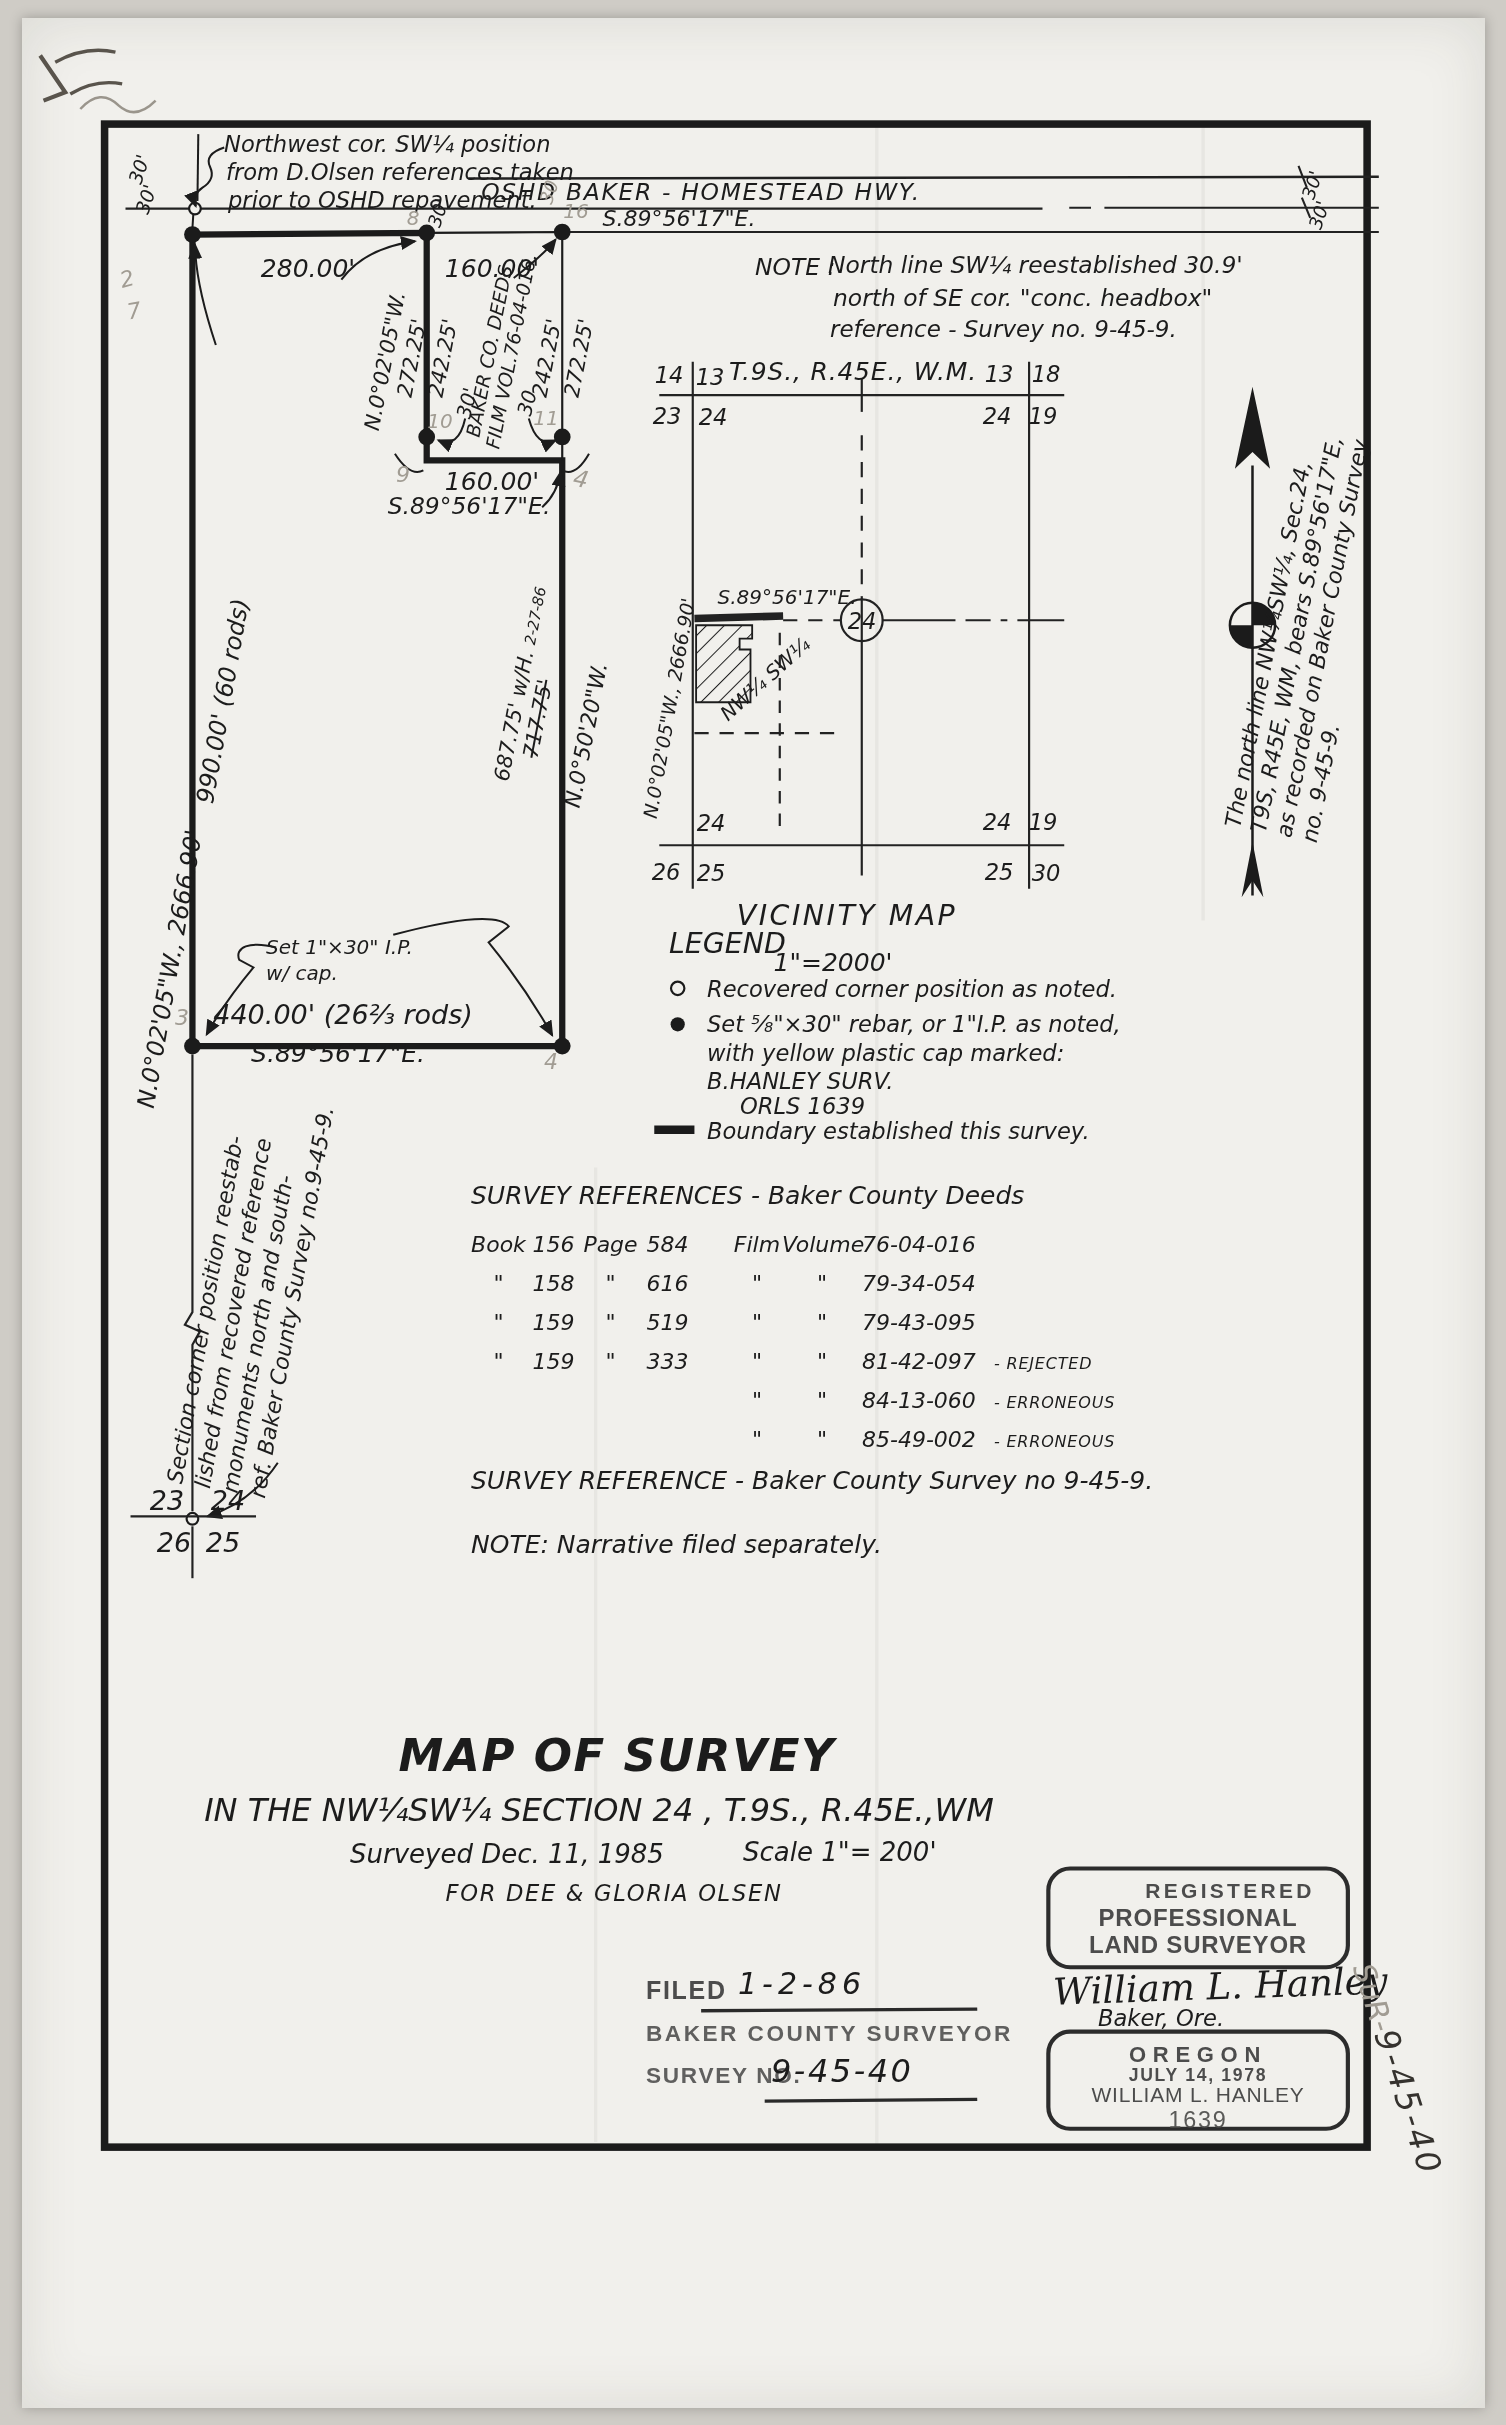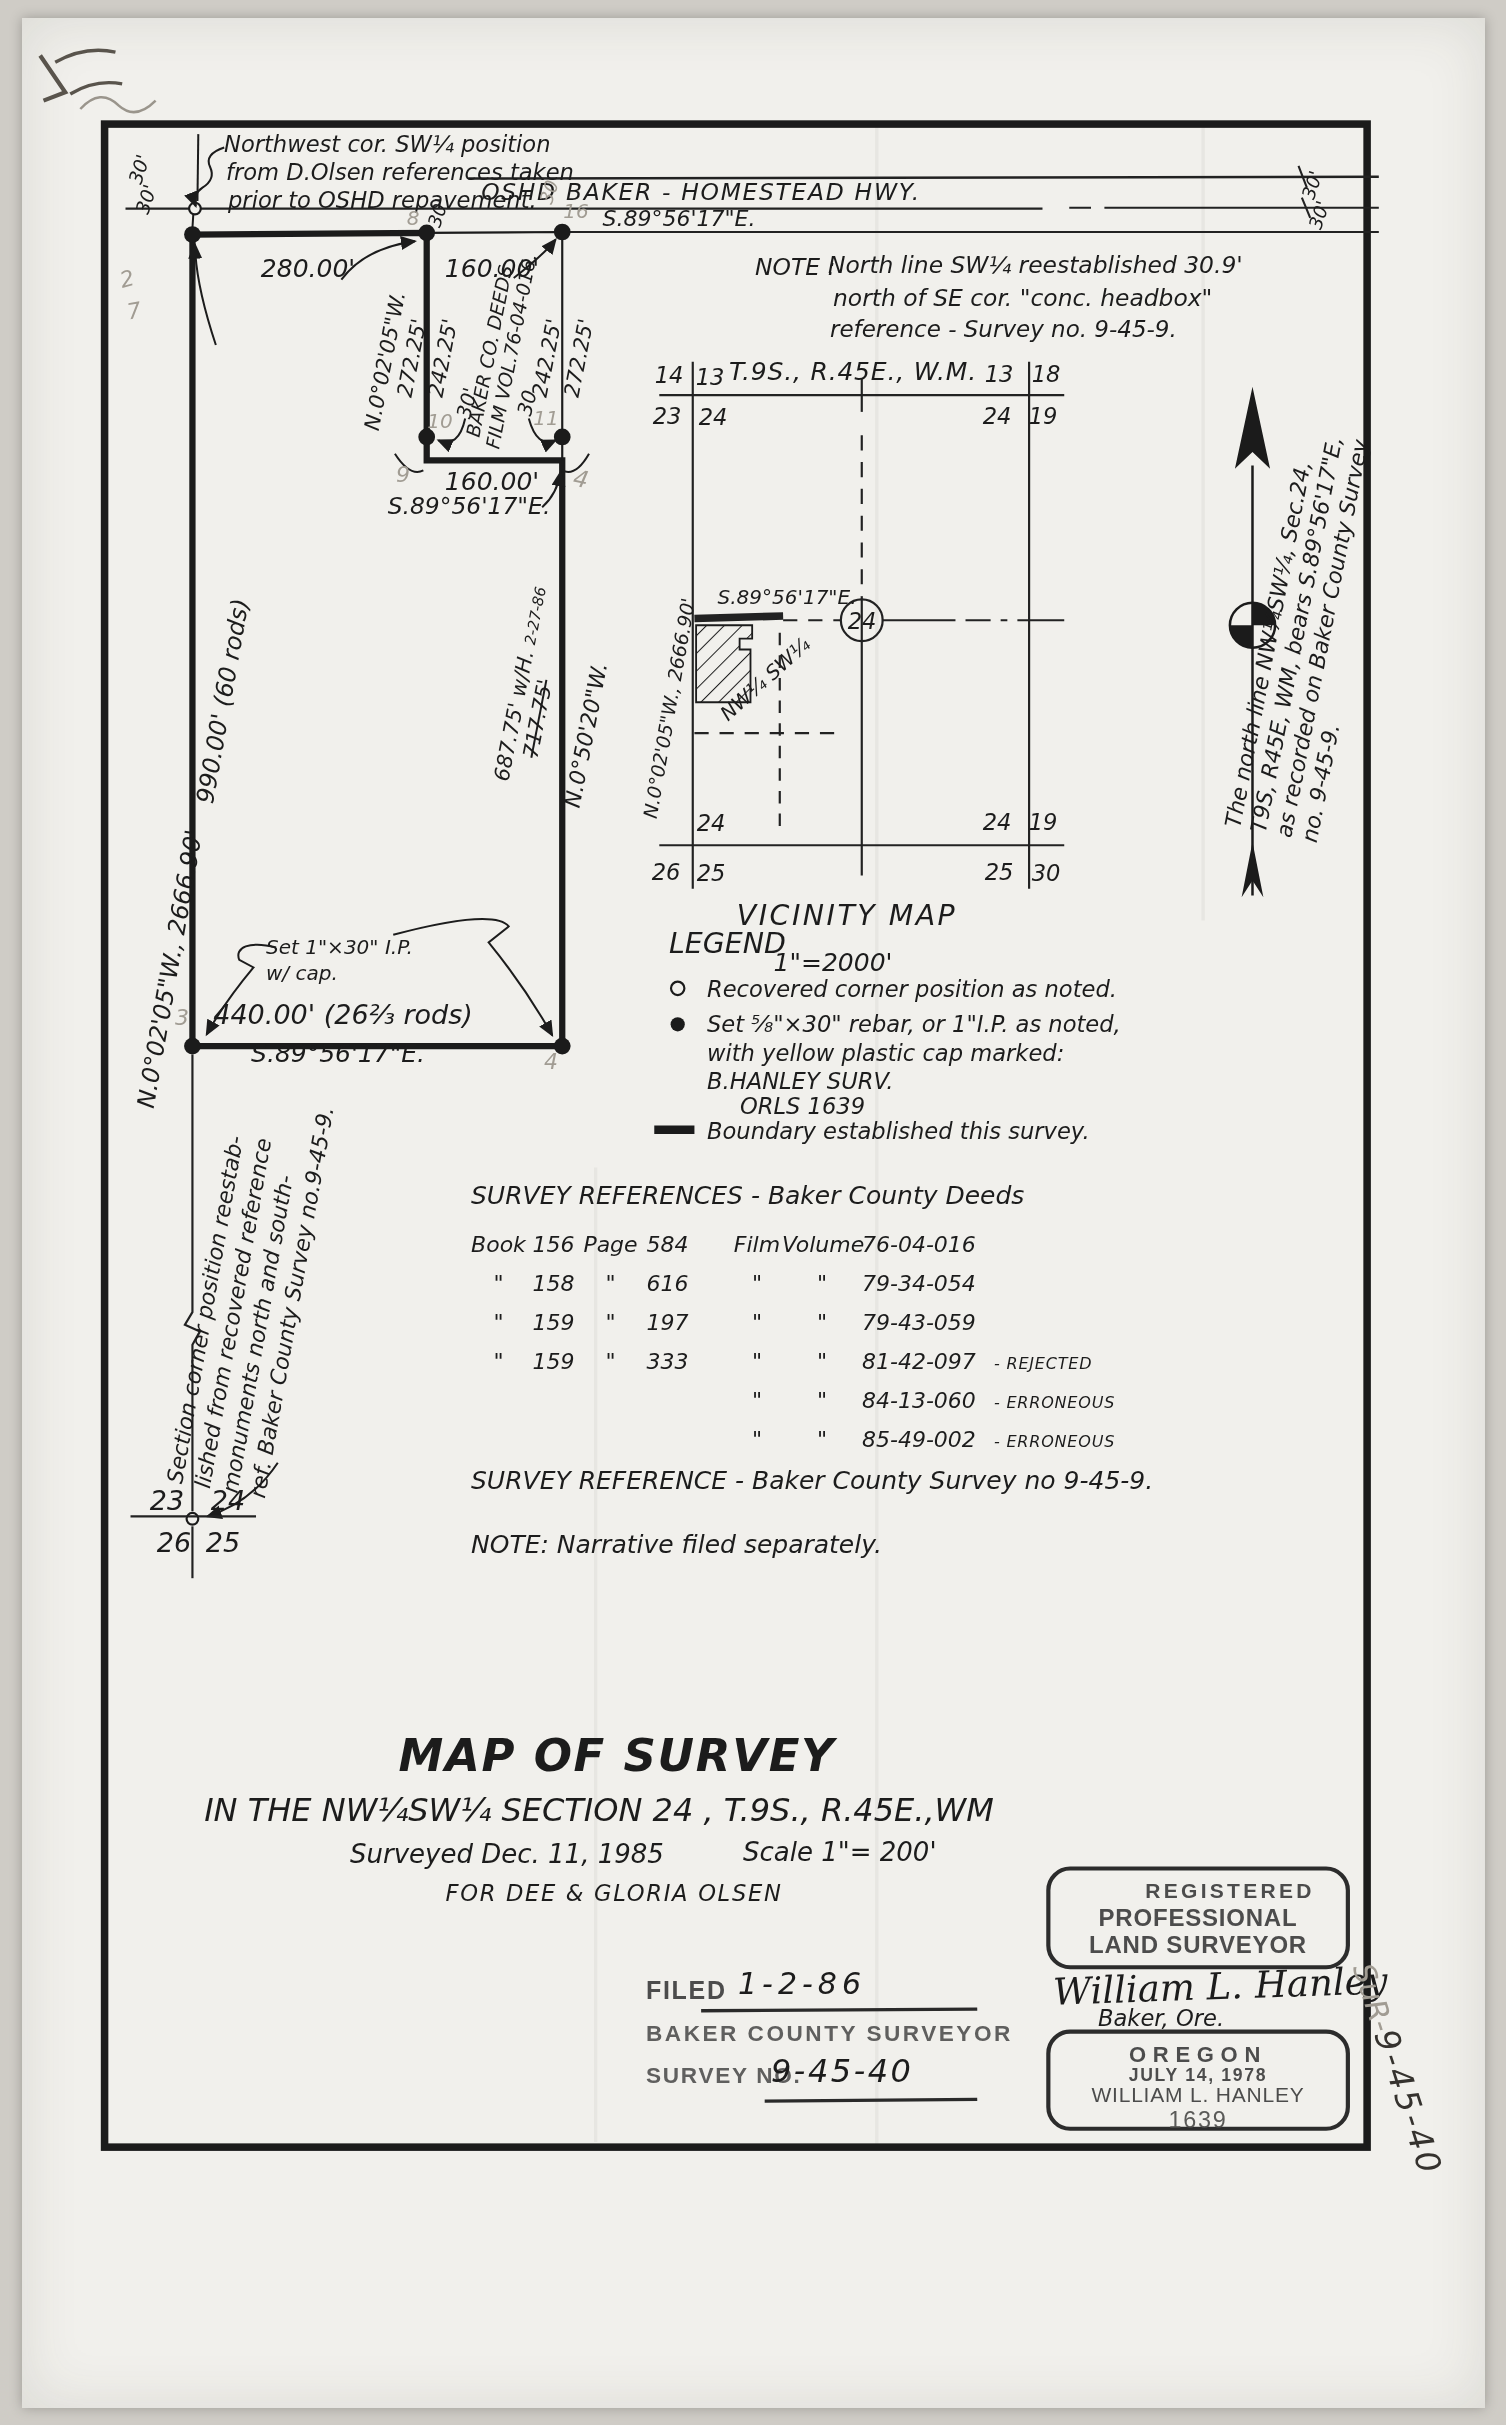--- a/index.html
+++ b/index.html
@@ -279,25 +279,25 @@
       <span class="cE"></span>
       <span class="cF">"</span>
       <span class="cG">"</span>
       <span class="cH">79-34-054</span>
       <span class="cI"></span>
   </div>
   <div class="refrow">
     <span class="cA">"</span>
       <span class="cB">159</span>
       <span class="cC">"</span>
-      <span class="cD">197</span>
-      <span class="cE"></span>
-      <span class="cF">"</span>
-      <span class="cG">"</span>
-      <span class="cH">79-43-059</span>
+      <span class="cD">519</span>
+      <span class="cE"></span>
+      <span class="cF">"</span>
+      <span class="cG">"</span>
+      <span class="cH">79-43-095</span>
       <span class="cI"></span>
   </div>
   <div class="refrow">
     <span class="cA">"</span>
       <span class="cB">159</span>
       <span class="cC">"</span>
       <span class="cD">333</span>
       <span class="cE"></span>
       <span class="cF">"</span>
       <span class="cG">"</span>

